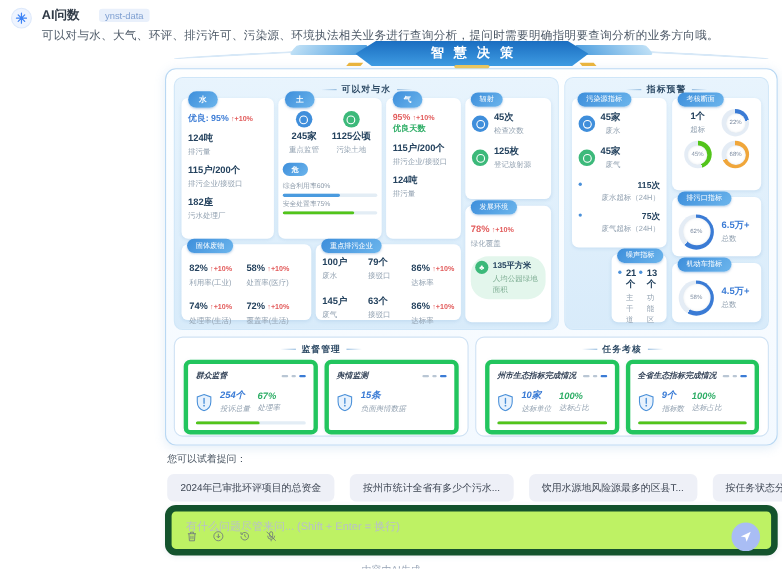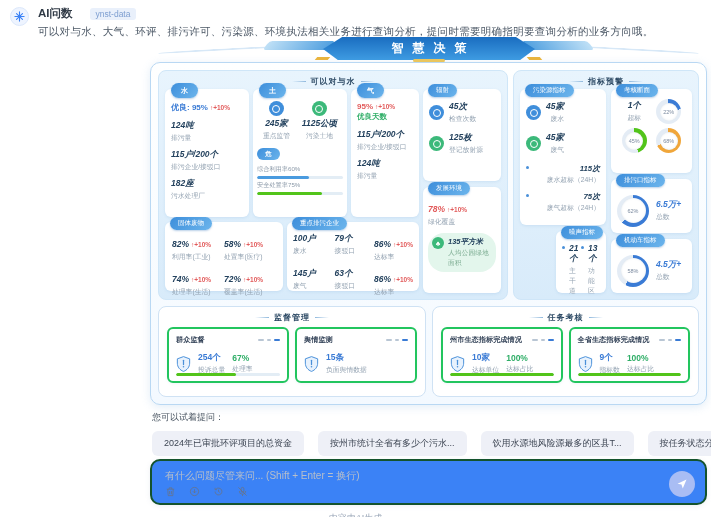--- a/index.html
+++ b/index.html
@@ -43,21 +43,21 @@
 #monitor { left:7px; top:7px; width:350px; height:230px; }
 #warning { left:362px; top:7px; right:7px; height:230px; }
 #supervision { left:7px; top:243px; width:268px; bottom:7px; }
 #assessment { left:281px; top:243px; right:7px; bottom:7px; }
 
 .card { position:relative; background:#fff; border-radius:6px; box-shadow:0 1px 3px rgba(80,140,200,.14); }
 .pill { position:absolute; top:-5px; left:5px; background:linear-gradient(135deg,#3d8edb,#6cb5ec); color:#fff;
   font-size:6.5px; padding:2px 8px; border-radius:8px; white-space:nowrap; box-shadow:0 1px 2px rgba(60,120,190,.35); z-index:2;}
 .tabpill { position:absolute; top:-6px; left:6px; background:linear-gradient(135deg,#3d8edb,#6cb5ec); color:#fff;
   font-size:7px; font-weight:bold; padding:2.5px 10px; border-radius:9px; box-shadow:0 1px 2px rgba(60,120,190,.35); z-index:2;}
-.num { font-weight:bold; color:#24425e; font-size:8.5px;font-style:italic; }
+.num { font-weight:bold; color:#24425e; font-size:8.5px; }
 .lbl { color:#94a3b2; font-size:6.8px; margin-top:1px; }
 .blue { color:#3a7bd5; } .green { color:#2fae67; } .red { color:#e25b5b; }
 .delta { font-size:6.5px; color:#e25b5b; font-weight:bold; margin-left:2px; }
 
 .m-body { position:absolute; left:6px; right:88px; top:18px; bottom:6px; }
 .m-row1 { display:flex; gap:4px; height:128px; }
 .m-row2 { display:flex; gap:4px; margin-top:5px; height:69px; }
 .c-water { width:84px; padding:13px 6px 0; }
 .c-soil { width:94px; padding:12px 4px 0; }
 .c-air { flex:1; padding:13px 6px 0; }
@@ -94,38 +94,38 @@
 .noise-row { display:flex; justify-content:space-around; }
 .c-sect { height:88px; padding:10px 6px 0; }
 .sect-grid { display:grid; grid-template-columns:1fr 1fr; row-gap:4px; align-items:center; justify-items:center; }
 .ring { border-radius:50%; position:relative; display:flex; align-items:center; justify-content:center; }
 .ring::before { content:""; position:absolute; inset:3.5px; background:#fff; border-radius:50%; box-shadow:inset 0 0 2px rgba(100,130,160,.25); }
 .ring-t { position:relative; z-index:1; font-size:5.5px; color:#7c8ba0; }
 .r24 { width:25px; height:25px; } .r30 { width:32px; height:32px; }
 .c-gauge { height:56px; padding:9px 6px 0; display:flex; align-items:center; gap:7px; }
 
 .sup-cards { display:flex; gap:6px; padding:4px 8px 0; }
-.scard { flex:1; border:2px solid #22c55e; border-radius:6px; background:#fff; box-shadow:0 1px 3px rgba(120,160,200,.10); padding:6px 7px 5px; position:relative; height:56px; }
+.scard { flex:1; border:4px solid #22c55e; border-radius:6px; background:#fff; box-shadow:0 1px 3px rgba(120,160,200,.10); padding:6px 7px 5px; position:relative; height:68px;font-style:italic; }
 .scard-hd { display:flex; justify-content:space-between; align-items:center; margin-bottom:7px; }
 .scard-name { font-size:7.2px; font-weight:bold; color:#36455a; }
 .ctrls { display:flex; gap:3px; align-items:center; }
 .ctrls i { display:block; height:2px; border-radius:1px; background:#b9c6d4; }
 .ctrls i:nth-child(1){width:6px;} .ctrls i:nth-child(2){width:4px;} .ctrls i:nth-child(3){width:6px; background:#3a7bd5;}
 .scard-body { display:flex; align-items:center; gap:7px; }
 .shield { flex:none; width:15px; height:16px; }
 .sv { font-size:8.5px; font-weight:bold; }
 .sbar { position:absolute; left:7px; right:7px; bottom:5px; }
 
 .sugg { position:absolute; left:152px; top:411px; right:4px; }
 .sugg-label { font-size:9px; color:#475360; margin-bottom:7px; }
 .chips { display:flex; gap:14px; align-items:center; }
 .chip { background:#eef0f7; border-radius:6px; padding:6px 12px; font-size:9px; color:#3e4654; white-space:nowrap; cursor:pointer; }
 
-.inputcard { position:absolute; left:150px; top:459px; width:557px; height:46px; background:#3b82f6;
-  border:2px solid #14532d; border-radius:10px; box-shadow:0 1px 5px rgba(140,155,180,.16); }
+.inputcard { position:absolute; left:150px; top:459px; width:557px; height:46px; background:#bef264;
+  border:6px solid #14532d; border-radius:10px; box-shadow:0 1px 5px rgba(140,155,180,.16); }
 .inputcard input { position:absolute; left:13px; right:52px; top:6px; height:16px; border:0; outline:none; font-size:10px; color:#333; font-family:inherit; background:transparent;}
 .inputcard input::placeholder { color:#b8bfca; }
 .tool-row { position:absolute; left:13px; bottom:6px; display:flex; gap:13px; }
 .tool-row svg { width:11px; height:11px; stroke:#6b7280; fill:none; stroke-width:1.6; cursor:pointer; }
 .send { position:absolute; right:10px; top:10px; width:26px; height:26px; border-radius:50%; background:#a9bdf4;
   display:flex; align-items:center; justify-content:center; cursor:pointer; }
 .footer-note { position:absolute; left:0; right:0; bottom:0; height:5px; overflow:hidden; text-align:center; font-size:9px; color:#95a2b4; }
 </style>
 </head>
 <body>

